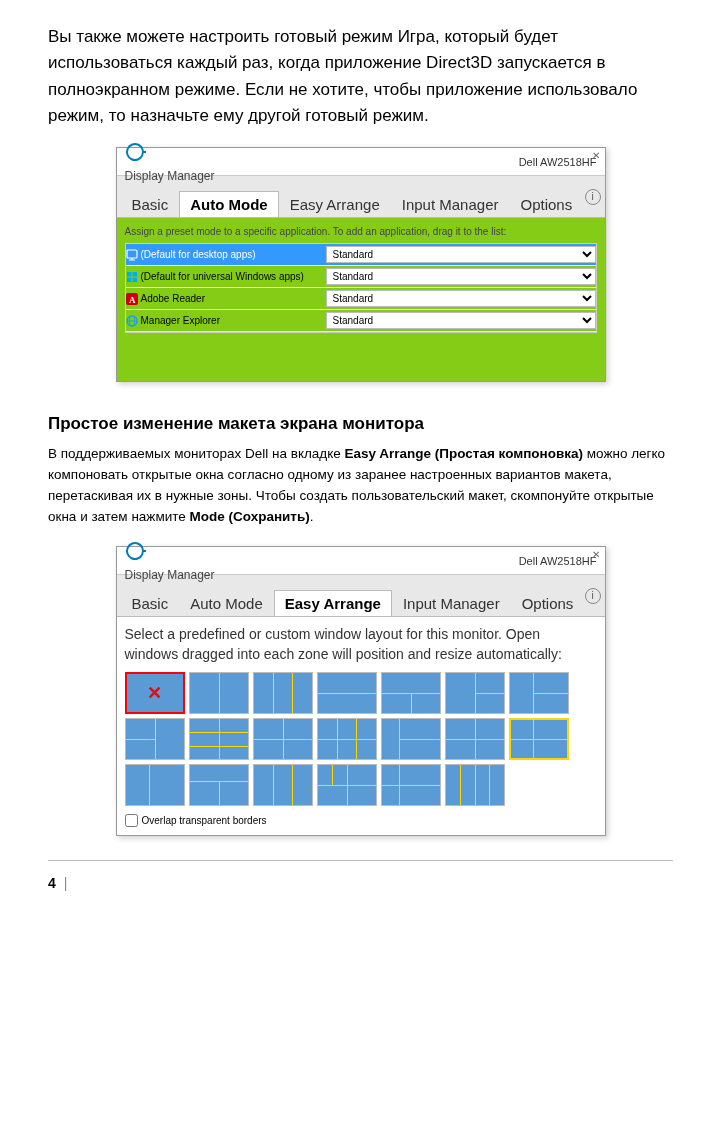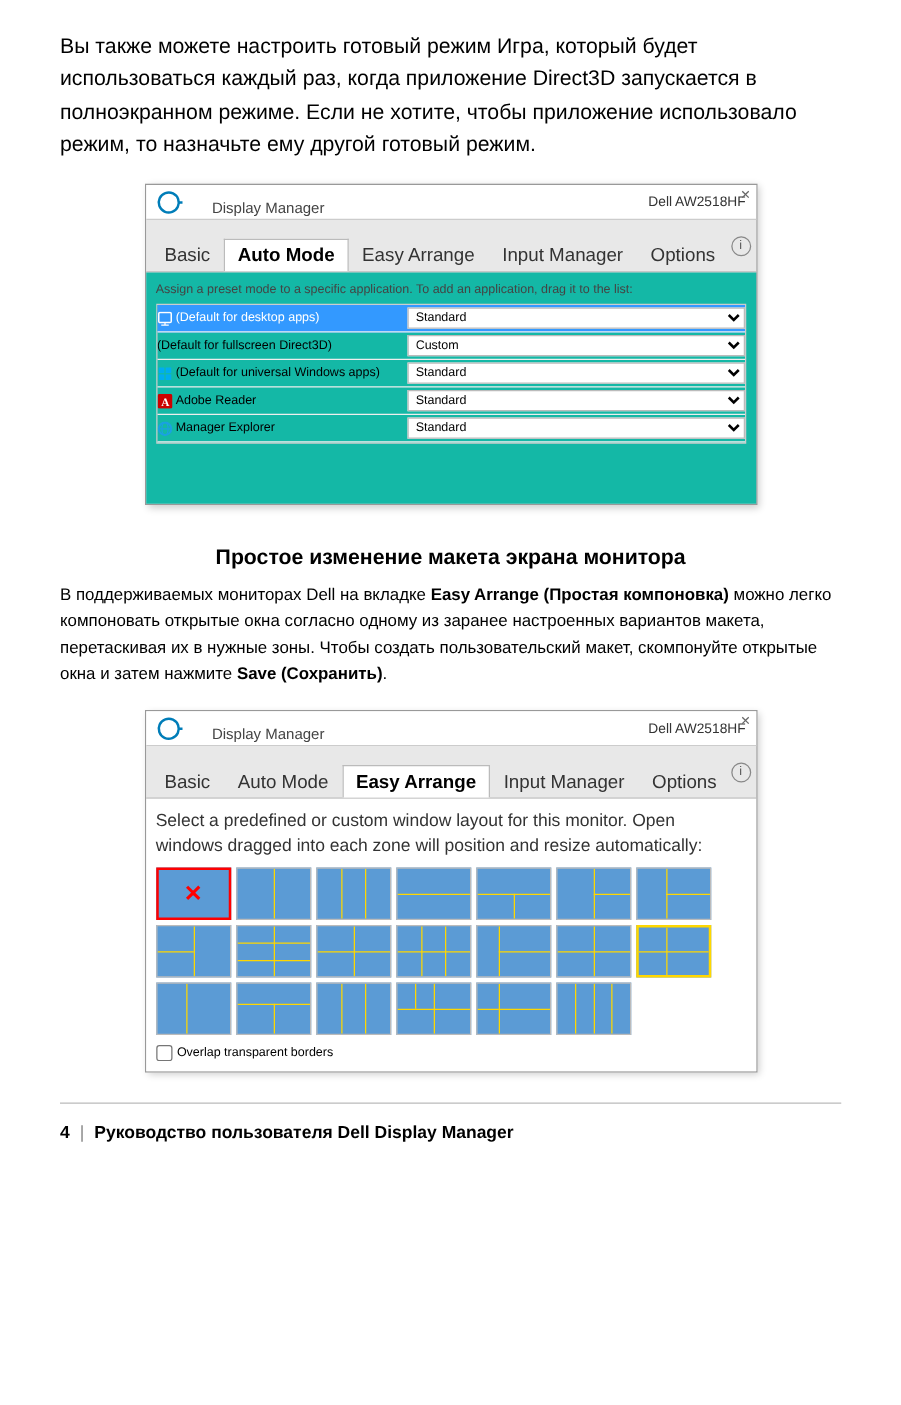--- a/index.html
+++ b/index.html
@@ -35,22 +35,23 @@
       background: #fff;
       display: flex;
       align-items: center;
       justify-content: space-between;
       padding: 4px 8px;
       border-bottom: 1px solid #ccc;
       height: 28px;
     }
     .titlebar-left {
       display: flex;
-      align-items: flex-end;
-      gap: 23px;
+      align-items: flex-start;
+      gap: 6px;
+      flex-direction: column;
     }
     .titlebar-appname {
       font-size: 12px;
       color: #444;
       font-weight: normal;
     }
     .titlebar-right {
       font-size: 11px;
       color: #333;
     }
@@ -91,21 +92,21 @@
       height: 16px;
       border: 1px solid #888;
       border-radius: 50%;
       display: flex;
       align-items: center;
       justify-content: center;
       font-size: 10px;
       color: #555;
     }
     .window-body {
-      background: #14b8a6;
+      background: #84cc16;
       padding: 8px;
     }
     .assign-hint {
       font-size: 10px;
       color: #444;
       margin-bottom: 6px;
     }
     .table-container {
       border: 1px solid #ccc;
       font-size: 11px;
@@ -148,21 +149,20 @@
       width: 100%;
       font-size: 10px;
       border: 1px solid #bbb;
       background: #fff;
       padding: 1px 2px;
     }
     .section-heading {
       font-size: 17px;
       font-weight: bold;
       margin: 32px 0 10px 0;
-      text-align: center;
     }
     .section-text {
       font-size: 13.5px;
       line-height: 1.55;
       margin-bottom: 18px;
     }
     .section-text strong {
       font-weight: bold;
     }
     .footer-bar {
@@ -312,31 +312,20 @@
             <span>(Default for desktop apps)</span>
           </div>
           <div class="preset-cell">
             <select class="preset-select">
               <option>Standard</option>
               <option>Custom</option>
             </select>
           </div>
         </div>
 
-        <div class="table-row">
-          <div class="app-cell">
-            <span>(Default for fullscreen Direct3D)</span>
-          </div>
-          <div class="preset-cell">
-            <select class="preset-select">
-              <option>Custom</option>
-              <option>Standard</option>
-            </select>
-          </div>
-        </div>
 
         <div class="table-row">
           <div class="app-cell">
             <svg width="12" height="12" viewBox="0 0 12 12">
               <rect x="1" y="1" width="4.5" height="4.5" fill="#00adef"></rect>
               <rect x="6.5" y="1" width="4.5" height="4.5" fill="#00adef"></rect>
               <rect x="1" y="6.5" width="4.5" height="4.5" fill="#00adef"></rect>
               <rect x="6.5" y="6.5" width="4.5" height="4.5" fill="#00adef"></rect>
             </svg>
             <span>(Default for universal Windows apps)</span>
@@ -384,21 +373,21 @@
       </div>
 
       <div style="height: 40px;"></div>
     </div>
   </div>
 </div>
 
 <h2 class="section-heading">Простое изменение макета экрана монитора</h2>
 
 <p class="section-text">
-  <span>В поддерживаемых мониторах Dell на вкладке </span><strong>Easy Arrange (Простая компоновка)</strong><span> можно легко компоновать открытые окна согласно одному из заранее настроенных вариантов макета, перетаскивая их в нужные зоны. Чтобы создать пользовательский макет, скомпонуйте открытые окна и затем нажмите </span><strong>Save (Сохранить)</strong><span>.</span>
+  <span>В поддерживаемых мониторах Dell на вкладке </span><strong>Easy Arrange (Простая компоновка)</strong><span> можно легко компоновать открытые окна согласно одному из заранее настроенных вариантов макета, перетаскивая их в нужные зоны. Чтобы создать пользовательский макет, скомпонуйте открытые окна и затем нажмите </span><strong>Mode (Сохранить)</strong><span>.</span>
 </p>
 
 <div class="screenshot-container">
   <div class="ea-window">
 
     <div class="titlebar">
       <div class="titlebar-left">
         <svg width="22" height="22" viewBox="0 0 22 22">
           <circle cx="10" cy="11" r="8" fill="none" stroke="#007db8" stroke-width="2" transform="rotate(-20 10 11)"></circle>
           <line x1="18" y1="11" x2="21" y2="11" stroke="#007db8" stroke-width="2"></line>
@@ -524,14 +513,13 @@
         <input type="checkbox" style="">
         <span>Overlap transparent borders</span>
       </div>
     </div>
   </div>
 </div>
 
 <div class="footer-bar">
   <span class="footer-number">4</span>
   <span class="footer-sep">|</span>
-  <span class="footer-text">Руководство пользователя Dell Display Manager</span>
 </div>
 
 </body></html>

